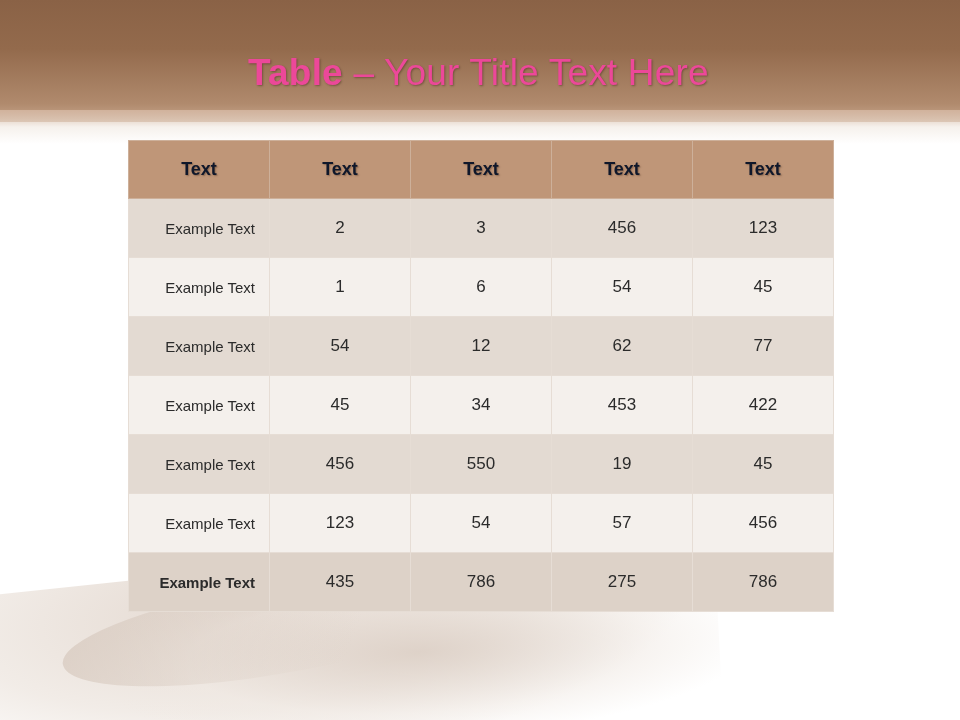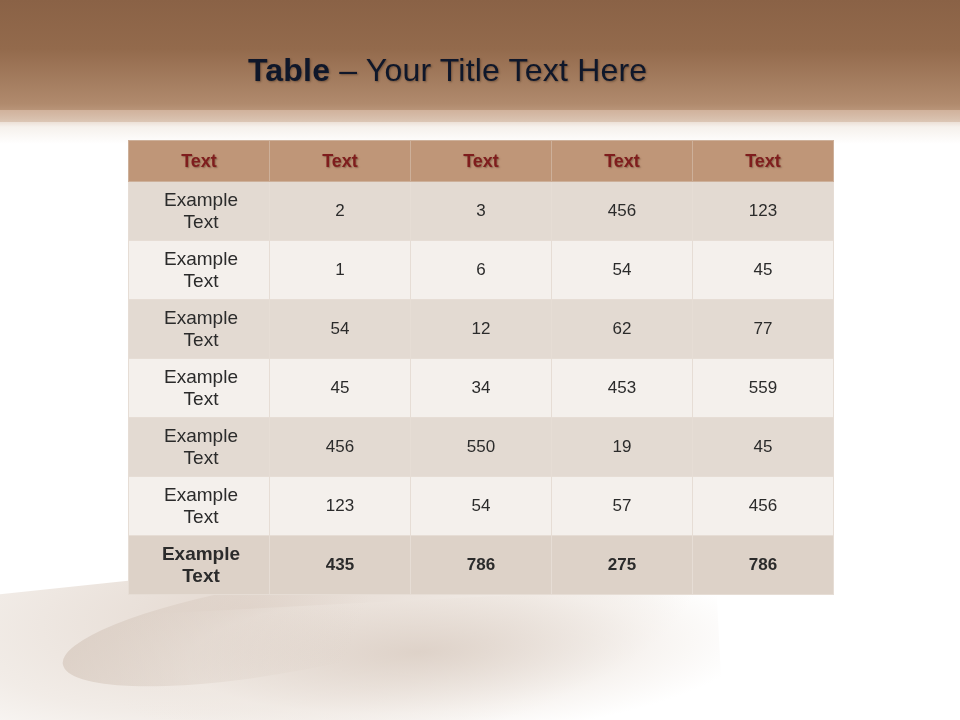--- a/index.html
+++ b/index.html
@@ -67,22 +67,22 @@
     height: 90px;
     background: linear-gradient(120deg, rgba(214,200,189,0.75) 0%, rgba(255,255,255,0) 70%);
     border-radius: 50% 40% 45% 55%;
     transform: rotate(-10deg);
   }
 
   .title {
     position: absolute;
     left: 248px;
     top: 52px;
-    font-size: 32px;
-    color: #0f172a;
+    font-size: 37px;
+    color: #ec4899;
     letter-spacing: 0.2px;
     text-shadow: 1px 1px 2px rgba(60,40,25,0.45);
     white-space: nowrap;
   }
   .title .bold {
     font-weight: bold;
   }
   .title .light {
     font-weight: normal;
   }
@@ -104,40 +104,40 @@
     height: 59px;
     padding: 0 14px;
     font-size: 17px;
     color: #2b2b2b;
     text-align: center;
     vertical-align: middle;
     box-sizing: border-box;
   }
   table.data th {
     background: #bf9678;
-    color: #7f1d1d;
+    color: #0f172a;
     font-weight: bold;
     font-size: 18px;
     text-shadow: 1px 1px 1.5px rgba(90,60,40,0.5);
     border: 1px solid #cdb09a;
-    height: 41px;
+    height: 58px;
   }
   table.data tr.row-odd td {
     background: #e3dad2;
   }
   table.data tr.row-even td {
     background: #f4f0ec;
   }
   table.data tr.row-total td {
     background: #ddd2c8;
-    font-weight: bold;
+    font-weight: normal;
   }
   table.data td.label-cell {
-    text-align: center;
-    font-size: 19px;
+    text-align: right;
+    font-size: 15px;
     padding-left: 18px;
   }
   table.data tr.row-total td.label-cell {
     font-weight: bold;
   }
   col.c1 { width: 141px; }
   col.c2 { width: 141px; }
   col.c3 { width: 141px; }
   col.c4 { width: 141px; }
   col.c5 { width: 141px; }
@@ -193,21 +193,21 @@
           <td>54</td>
           <td>12</td>
           <td>62</td>
           <td>77</td>
         </tr>
         <tr class="row-even">
           <td class="label-cell">Example Text</td>
           <td>45</td>
           <td>34</td>
           <td>453</td>
-          <td>559</td>
+          <td>422</td>
         </tr>
         <tr class="row-odd">
           <td class="label-cell">Example Text</td>
           <td>456</td>
           <td>550</td>
           <td>19</td>
           <td>45</td>
         </tr>
         <tr class="row-even">
           <td class="label-cell">Example Text</td>

